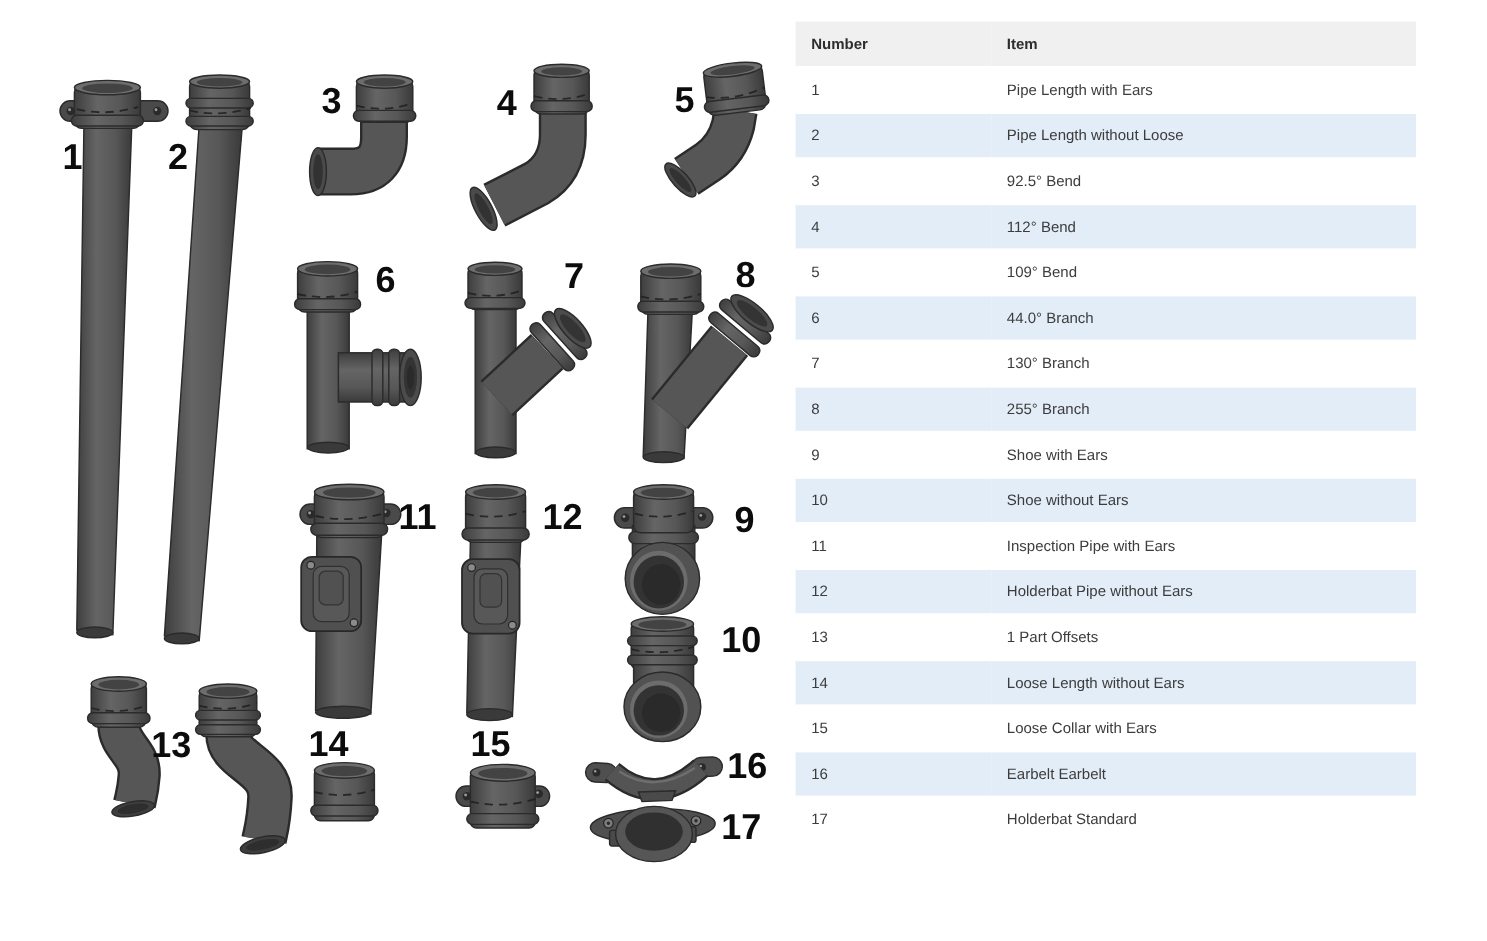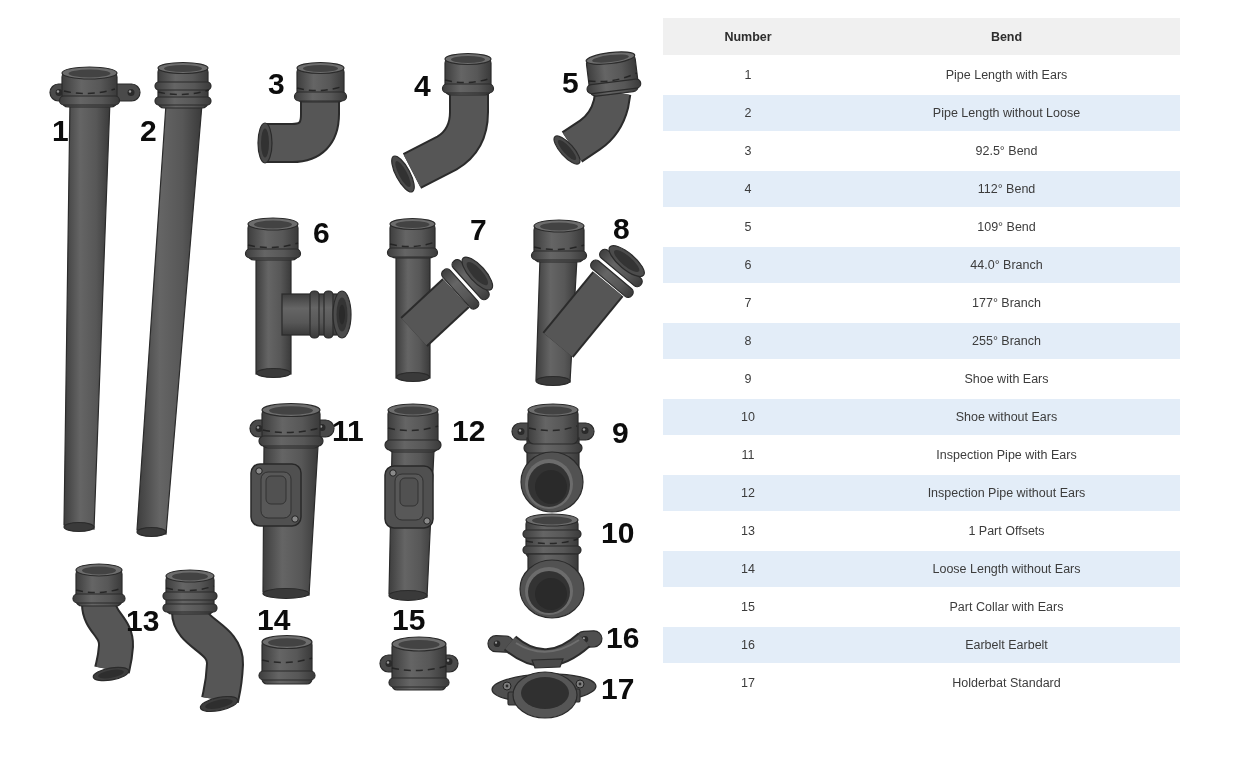--- a/index.html
+++ b/index.html
@@ -12,21 +12,21 @@
   
   .diagram { position:absolute; left:0; top:0; width:660px; height:784px; }
   .diagram svg { display:block; }
   .num-label { font-family:"Liberation Sans",sans-serif; font-weight:900; font-size:30px; fill:#0c0c0c; }
   .dash { stroke:#1e1e1e; stroke-width:1.5; stroke-dasharray:7 5; fill:none; opacity:.85; }
   .ol { stroke:#2b2b2b; stroke-width:1.2; }
 
   
   .table-wrap { position:absolute; left:663px; top:18px; width:517px; }
   table { border-collapse:collapse; width:100%; table-layout:fixed; }
-  th, td { text-align:center; font-size:12.5px; padding:0 6px 0 13px; vertical-align:middle; }
+  th, td { text-align:left; font-size:12.5px; padding:0 6px 0 13px; vertical-align:middle; }
   thead tr { background:#f0f0f0; height:38px; }
   th { color:#2d2d2d; font-weight:700; border-bottom:2px solid #fff; }
   tbody tr { height:38px; }
   tbody td { color:#3c3c3c; border-bottom:2px solid #fff; }
   tbody tr:nth-of-type(even) { background:#e3edf8; }
   .col-num { width:144px; }
 </style>
 </head>
 <body>
 
@@ -323,21 +323,21 @@
       <text class="num-label" x="606" y="648">16</text>
       <text class="num-label" x="601" y="699">17</text>
     </svg>
   </div>
 
   <div class="table-wrap">
     <table>
       <thead>
         <tr>
           <th class="col-num">Number</th>
-          <th>Bend</th>
+          <th>Item</th>
         </tr>
       </thead>
       <tbody>
 
           <tr>
             <td class="col-num">1</td>
             <td>Pipe Length with Ears</td>
           </tr>
 
           <tr>
@@ -360,21 +360,21 @@
             <td>109° Bend</td>
           </tr>
 
           <tr>
             <td class="col-num">6</td>
             <td>44.0° Branch</td>
           </tr>
 
           <tr>
             <td class="col-num">7</td>
-            <td>177° Branch</td>
+            <td>130° Branch</td>
           </tr>
 
           <tr>
             <td class="col-num">8</td>
             <td>255° Branch</td>
           </tr>
 
           <tr>
             <td class="col-num">9</td>
             <td>Shoe with Ears</td>
@@ -385,36 +385,36 @@
             <td>Shoe without Ears</td>
           </tr>
 
           <tr>
             <td class="col-num">11</td>
             <td>Inspection Pipe with Ears</td>
           </tr>
 
           <tr>
             <td class="col-num">12</td>
-            <td>Inspection Pipe without Ears</td>
+            <td>Holderbat Pipe without Ears</td>
           </tr>
 
           <tr>
             <td class="col-num">13</td>
             <td>1 Part Offsets</td>
           </tr>
 
           <tr>
             <td class="col-num">14</td>
             <td>Loose Length without Ears</td>
           </tr>
 
           <tr>
             <td class="col-num">15</td>
-            <td>Part Collar with Ears</td>
+            <td>Loose Collar with Ears</td>
           </tr>
 
           <tr>
             <td class="col-num">16</td>
             <td>Earbelt Earbelt</td>
           </tr>
 
           <tr>
             <td class="col-num">17</td>
             <td>Holderbat Standard</td>

